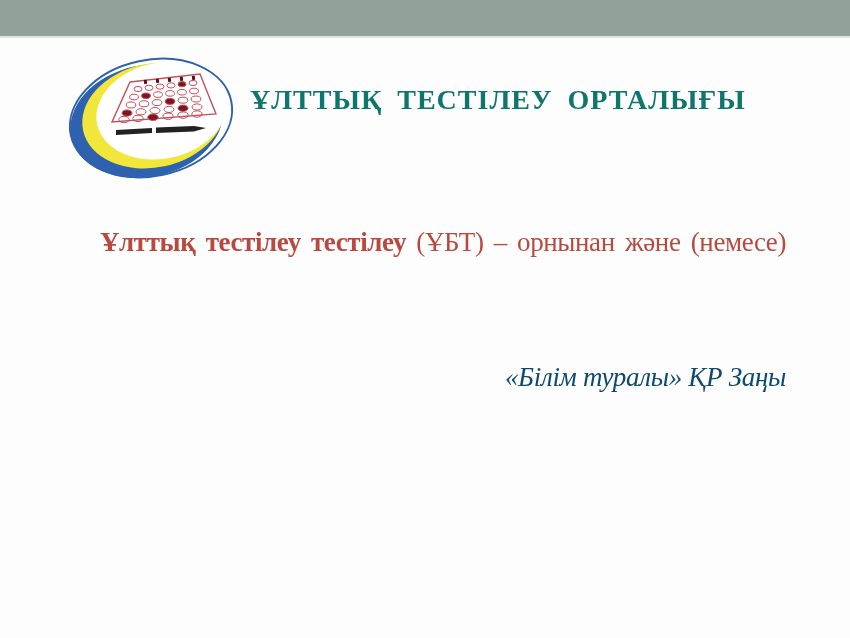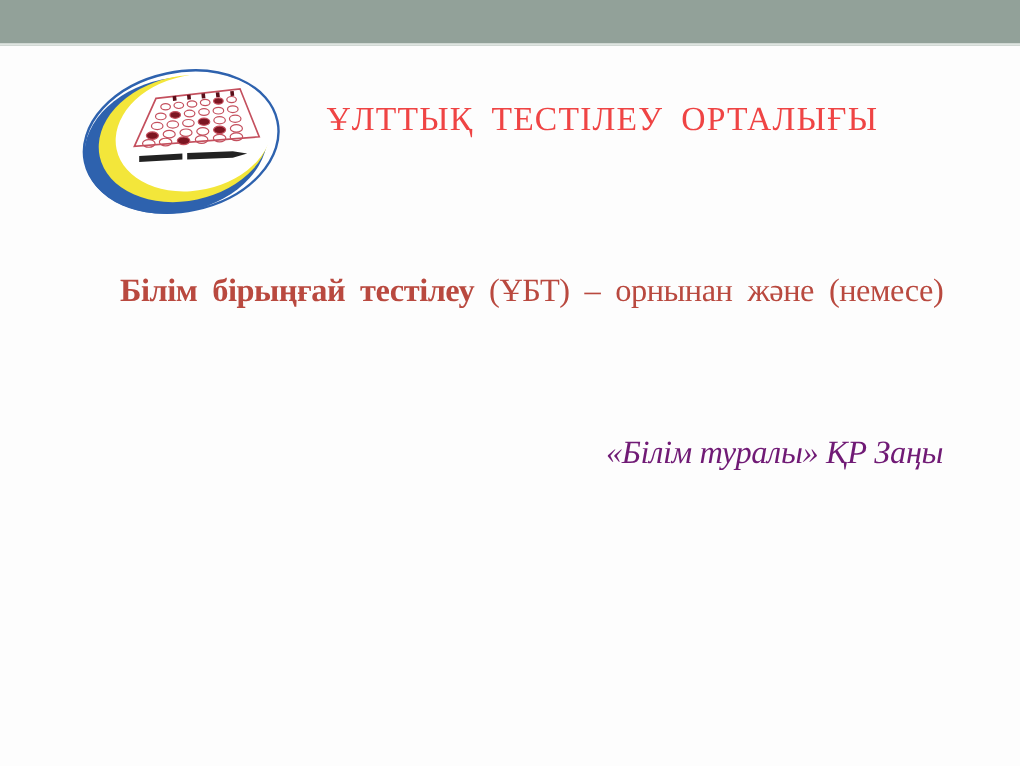--- a/index.html
+++ b/index.html
@@ -19,28 +19,28 @@
     border-bottom: 2px solid #dfe5e1;
   }
   .logo {
     position: absolute;
     left: 66px; top: 56px;
     width: 170px; height: 124px;
   }
   .logo svg { overflow: visible; display: block; }
   .title {
     position: absolute;
-    left: 272px; top: 84px;
+    left: 250px; top: 84px;
     margin: 0;
     width: 520px;
     font-size: 28px;
-    font-weight: normal;
+    font-weight: bold;
     letter-spacing: 1px;
     word-spacing: 7px;
-    color: #ef4444;
+    color: #0f766e;
     font-family: "Liberation Serif", "DejaVu Serif", serif;
   }
   .paragraph {
     position: absolute;
     left: 100px; top: 224px;
     width: 686px;
     color: #b9493f;
     font-size: 27px;
     line-height: 36px;
     letter-spacing: -0.4px;
@@ -50,21 +50,21 @@
     text-align: justify;
     text-align-last: justify;
     height: 36px;
   }
   .paragraph .bold { font-weight: bold; }
   .attribution {
     position: absolute;
     right: 64px; top: 362px;
     font-size: 27px;
     font-style: italic;
-    color: #701a75;
+    color: #0c4a6e;
     letter-spacing: -0.3px;
   }
 </style>
 </head>
 <body>
 
 <div class="slide">
 
   <div class="header-bar"></div>
 
@@ -128,18 +128,18 @@
           <polygon points="50,74 86,72 86,77 50,79"></polygon>
           <polygon points="90,71.5 128,70 140,72 128,75.5 90,77"></polygon>
         </g>
       </g>
     </svg>
   </div>
 
   <h1 class="title">ҰЛТТЫҚ ТЕСТІЛЕУ ОРТАЛЫҒЫ</h1>
 
   <div class="paragraph">
-    <div class="line"><span class="bold">Білім бірыңғай тестілеу</span><span> (ҰБТ) – орнынан және (немесе)</span></div>
+    <div class="line"><span class="bold">Ұлттық тестілеу тестілеу</span><span> (ҰБТ) – орнынан және (немесе)</span></div>
   </div>
 
   <div class="attribution">«Білім туралы» ҚР Заңы</div>
 
 </div>
 
 </body></html>

